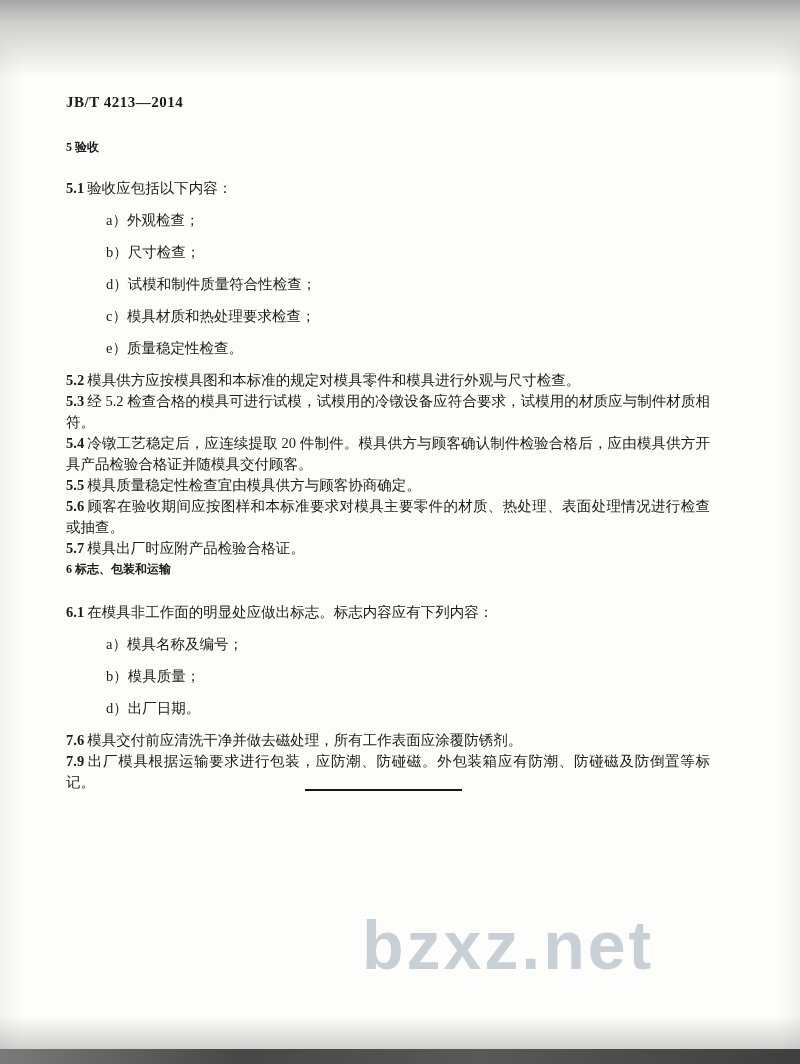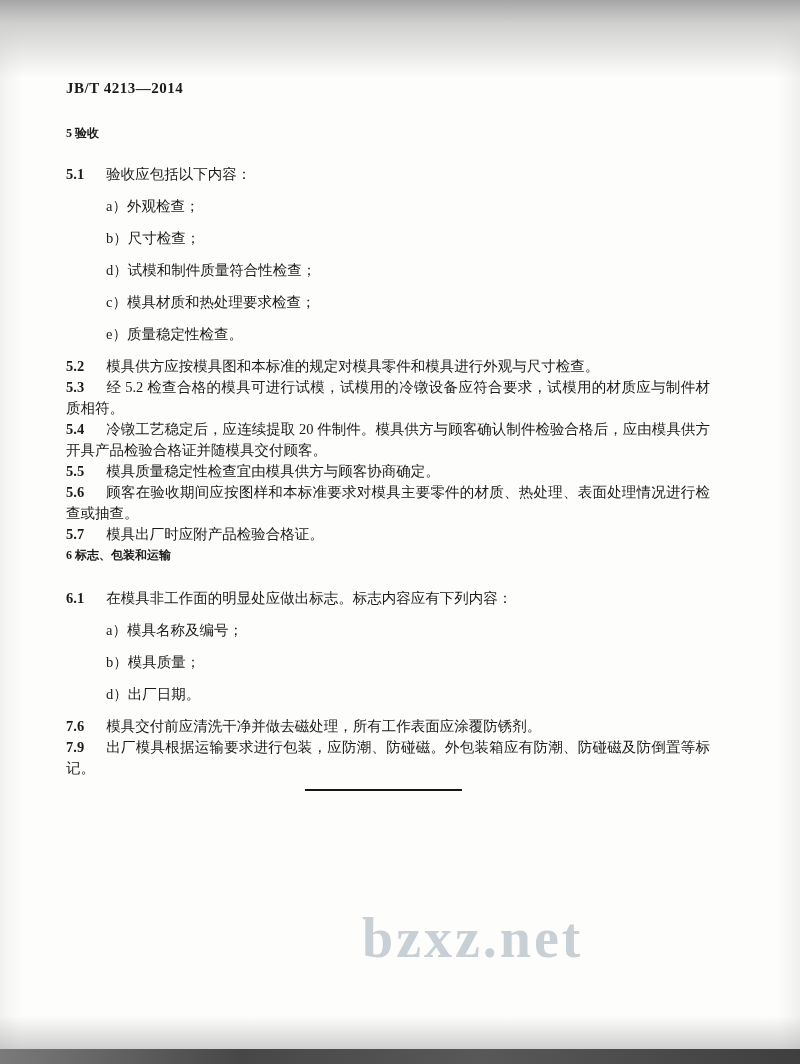--- a/index.html
+++ b/index.html
@@ -27,53 +27,53 @@
     background: linear-gradient(to bottom, rgba(180,180,180,0) 0%, rgba(150,150,150,0.45) 100%);
     pointer-events: none;
   }
   .scan-bottom-bar {
     position: absolute; bottom: 0; left: 0; right: 0; height: 15px;
     background: linear-gradient(to right, #7a7a7a 0%, #474747 30%, #585858 60%, #3f3f3f 100%);
     pointer-events: none;
   }
   .content {
     position: absolute;
-    left: 66px; right: 90px; top: 78px;
+    left: 66px; right: 90px; top: 92px;
     font-size: 14.5px;
     line-height: 21px;
     text-align: justify;
   }
   .doc-header {
     font-weight: bold;
     font-size: 15px;
     margin: 0 0 24px 0;
     letter-spacing: 0.5px;
   }
   .sec-heading {
     font-weight: bold;
     font-size: 12px;
     margin: 0 0 20px 0;
   }
   .sec-heading.second { margin-bottom: 22px; }
   .clause { margin: 0; }
-  .clause .num { font-weight: bold; margin-right: 22px; }
+  .clause .num { font-weight: bold; margin-right: 3px; }
   .subitems { padding-left: 29px; }
   .subitem { margin: 11px; }
   .end-rule {
     position: absolute;
     left: 305px; top: 789px;
     width: 157px; height: 2px;
     background: #161616;
   }
   .watermark {
     position: absolute;
     left: 362px; top: 906px;
-    font-family: Liberation Serif, serif;
+    font-family: Liberation Sans, sans-serif;
     font-weight: bold;
-    font-size: 56px;
+    font-size: 68px;
     letter-spacing: 3px;
     color: #c6ced5;
     opacity: 0.95;
     user-select: none;
     pointer-events: none;
   }
 </style>
 </head>
 <body>
 

